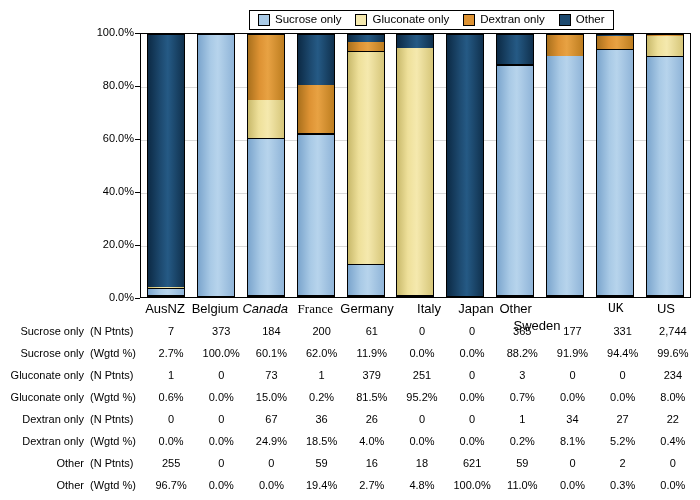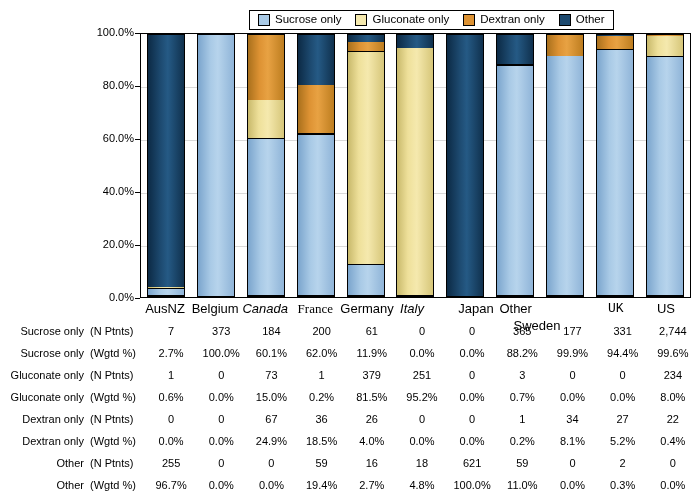--- a/index.html
+++ b/index.html
@@ -211,21 +211,21 @@
         </div>
       </div>
   </div>
 
   <div id="xaxis">
       <div class="xlab" style="left: 140px; width: 50.0909px;">AusNZ</div>
       <div class="xlab" style="left: 190.091px; width: 50.0909px;">Belgium</div>
       <div class="xlab" style="left: 240.182px; width: 50.0909px; font-style: italic;">Canada</div>
       <div class="xlab" style="left: 290.273px; width: 50.0909px; font-family: Liberation Serif, serif;">France</div>
       <div class="xlab" style="left: 340.364px; width: 50.0909px;">Germany</div>
-      <div class="xlab" style="left: 387px; width: 50.0909px; font-style: italic;">Italy</div>
+      <div class="xlab" style="left: 404px; width: 50.0909px;">Italy</div>
       <div class="xlab" style="left: 451px; width: 50.0909px;">Japan</div>
       <div class="xlab" style="left: 490.636px; width: 50.0909px;">Other</div>
       <div class="xlab" style="left: 512px; width: 50.0909px; margin-top: 17px;">Sweden</div>
       <div class="xlab" style="left: 590.818px; width: 50.0909px; font-family: Liberation Mono, monospace;">UK</div>
       <div class="xlab" style="left: 640.909px; width: 50.0909px;">US</div>
     </div>
 
   <div id="tablewrap">
     <table>
       <tbody id="tbody">
@@ -248,21 +248,21 @@
             <td class="lbl">Sucrose only</td>
             <td class="unit">(Wgtd %)</td>
             <td class="val">2.7%</td>
             <td class="val">100.0%</td>
             <td class="val">60.1%</td>
             <td class="val">62.0%</td>
             <td class="val">11.9%</td>
             <td class="val">0.0%</td>
             <td class="val">0.0%</td>
             <td class="val">88.2%</td>
-            <td class="val">99.9%</td>
+            <td class="val">91.9%</td>
             <td class="val">94.4%</td>
             <td class="val">99.6%</td>
           </tr>
           <tr>
             <td class="lbl">Gluconate only</td>
             <td class="unit">(N Ptnts)</td>
             <td class="val">1</td>
             <td class="val">0</td>
             <td class="val">73</td>
             <td class="val">1</td>

